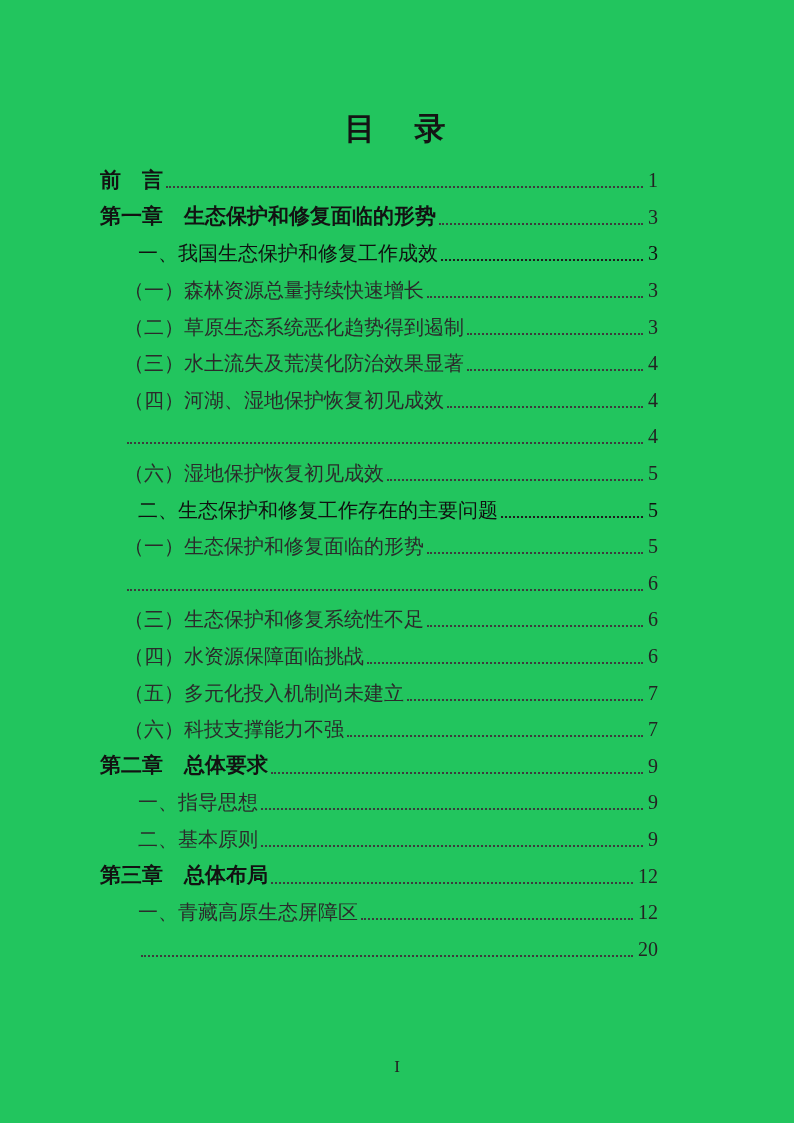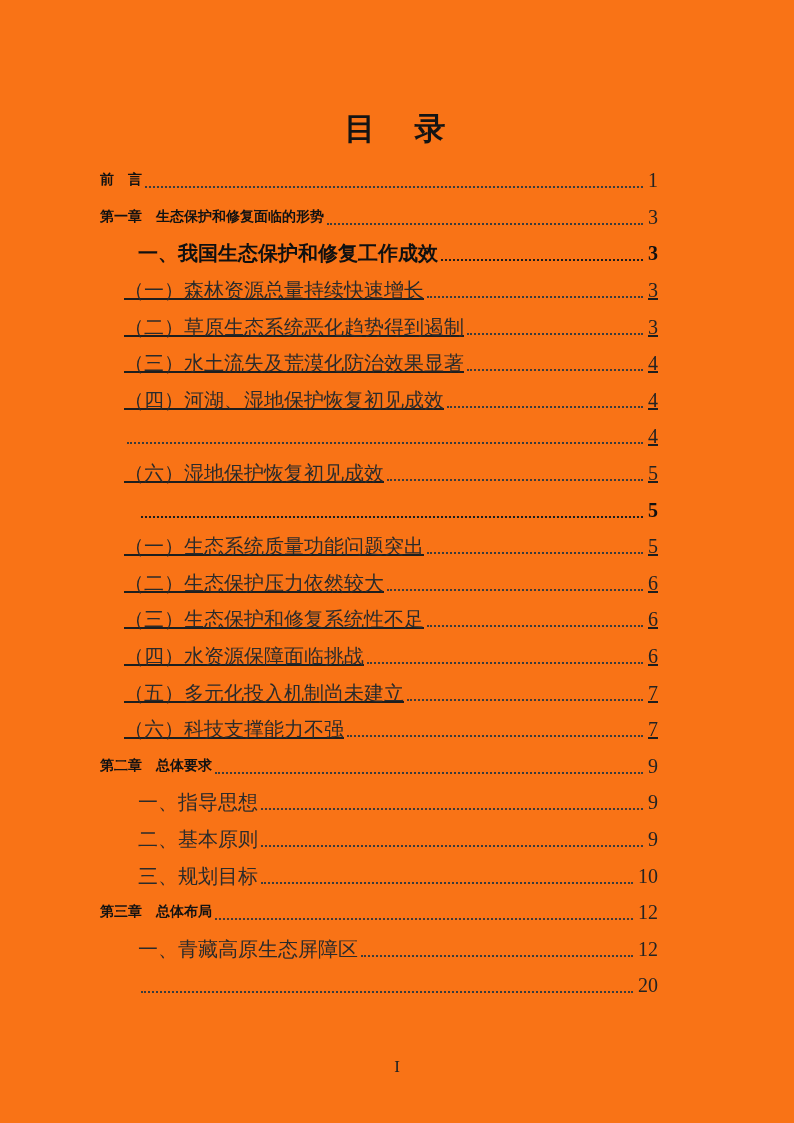--- a/index.html
+++ b/index.html
@@ -59,39 +59,38 @@
   }
   .toc-row .pagenum {
     white-space: nowrap;
     font-family: "Liberation Serif", serif;
     color: #232323;
   }
   
   .style-chapter .label {
     font-family: Liberation Serif, serif;
     font-weight: bold;
-    font-size: 14px;
+    font-size: 21px;
     color: #121212;
   }
   
   .style-section {
     padding-left: 38px;
   }
   .style-section .label,
   .style-section .pagenum {
-    font-weight: bold;
+    font-weight: normal;
     color: #101010;
   }
   .style-section .leader {
     border-bottom: 2.7px dotted #1d1d1d;
   }
   
   .style-item {
     padding-left: 24px;
-    text-decoration: underline;
   }
   .style-item .label {
     color: #2b2b2b;
   }
   
   .style-sub {
     padding-left: 38px;
     justify-content: center;
   }
   .style-sub .label {
@@ -104,21 +103,21 @@
     width: 100%;
     text-align: center;
     font-family: "Liberation Serif", serif;
     font-size: 17px;
     color: #222222;
   }
 </style>
 </head>
 <body style="background: rgb(213, 225, 188);">
 
-<div class="page" style="background: #f97316;">
+<div class="page" style="background: #22c55e;">
   <div class="doc-title">目　录</div>
 
   <div class="toc">
       <div class="toc-row style-chapter">
     <span class="label">前　言</span>
     <span class="leader"></span>
     <span class="pagenum">1</span>
   </div>
       <div class="toc-row style-chapter">
     <span class="label">第一章　生态保护和修复面临的形势</span>
@@ -153,30 +152,30 @@
       <div class="toc-row style-item">
     <span class="leader"></span>
     <span class="pagenum">4</span>
   </div>
       <div class="toc-row style-item">
     <span class="label">（六）湿地保护恢复初见成效</span>
     <span class="leader"></span>
     <span class="pagenum">5</span>
   </div>
       <div class="toc-row style-section">
+    <span class="label">二、生态保护和修复工作存在的主要问题</span>
     <span class="leader"></span>
     <span class="pagenum">5</span>
   </div>
       <div class="toc-row style-item">
-    <span class="label">（一）生态系统质量功能问题突出</span>
+    <span class="label">（一）生态保护和修复面临的形势</span>
     <span class="leader"></span>
     <span class="pagenum">5</span>
   </div>
       <div class="toc-row style-item">
-    <span class="label">（二）生态保护压力依然较大</span>
     <span class="leader"></span>
     <span class="pagenum">6</span>
   </div>
       <div class="toc-row style-item">
     <span class="label">（三）生态保护和修复系统性不足</span>
     <span class="leader"></span>
     <span class="pagenum">6</span>
   </div>
       <div class="toc-row style-item">
     <span class="label">（四）水资源保障面临挑战</span>
@@ -200,25 +199,20 @@
   </div>
       <div class="toc-row style-sub">
     <span class="label">一、指导思想</span>
     <span class="leader"></span>
     <span class="pagenum">9</span>
   </div>
       <div class="toc-row style-sub">
     <span class="label">二、基本原则</span>
     <span class="leader"></span>
     <span class="pagenum">9</span>
-  </div>
-      <div class="toc-row style-sub">
-    <span class="label">三、规划目标</span>
-    <span class="leader"></span>
-    <span class="pagenum">10</span>
   </div>
       <div class="toc-row style-chapter">
     <span class="label">第三章　总体布局</span>
     <span class="leader"></span>
     <span class="pagenum">12</span>
   </div>
       <div class="toc-row style-sub">
     <span class="label">一、青藏高原生态屏障区</span>
     <span class="leader"></span>
     <span class="pagenum">12</span>

